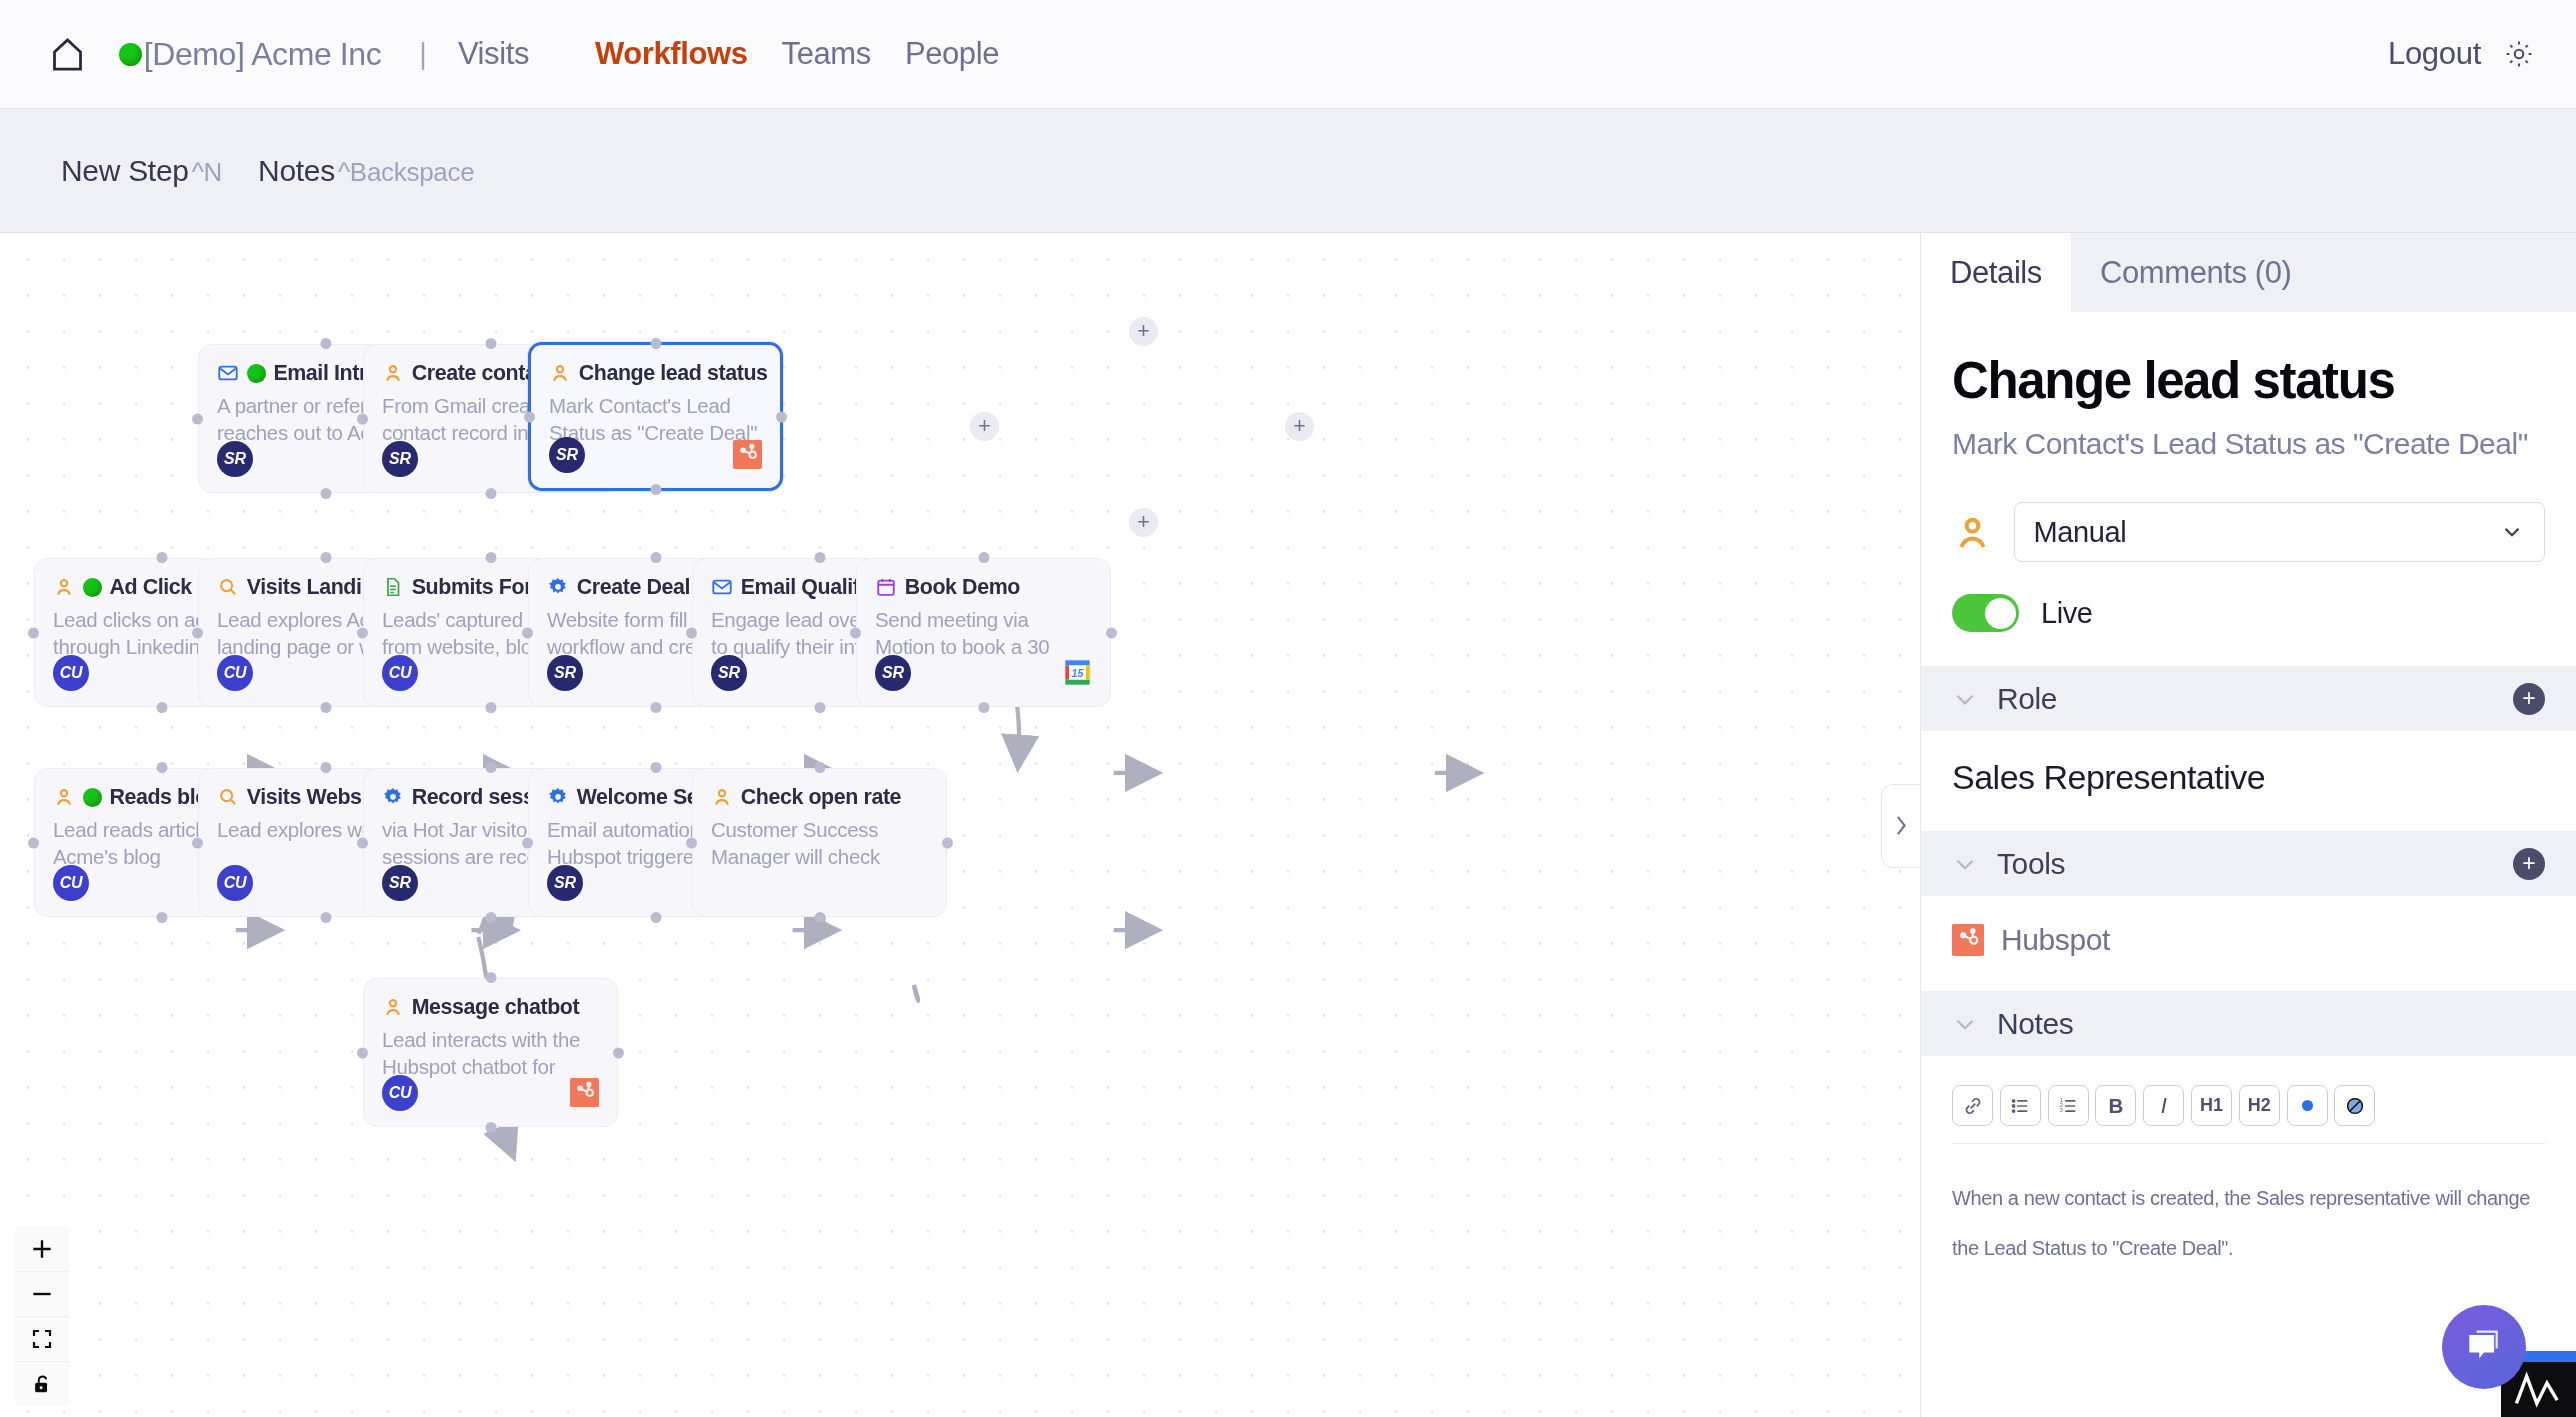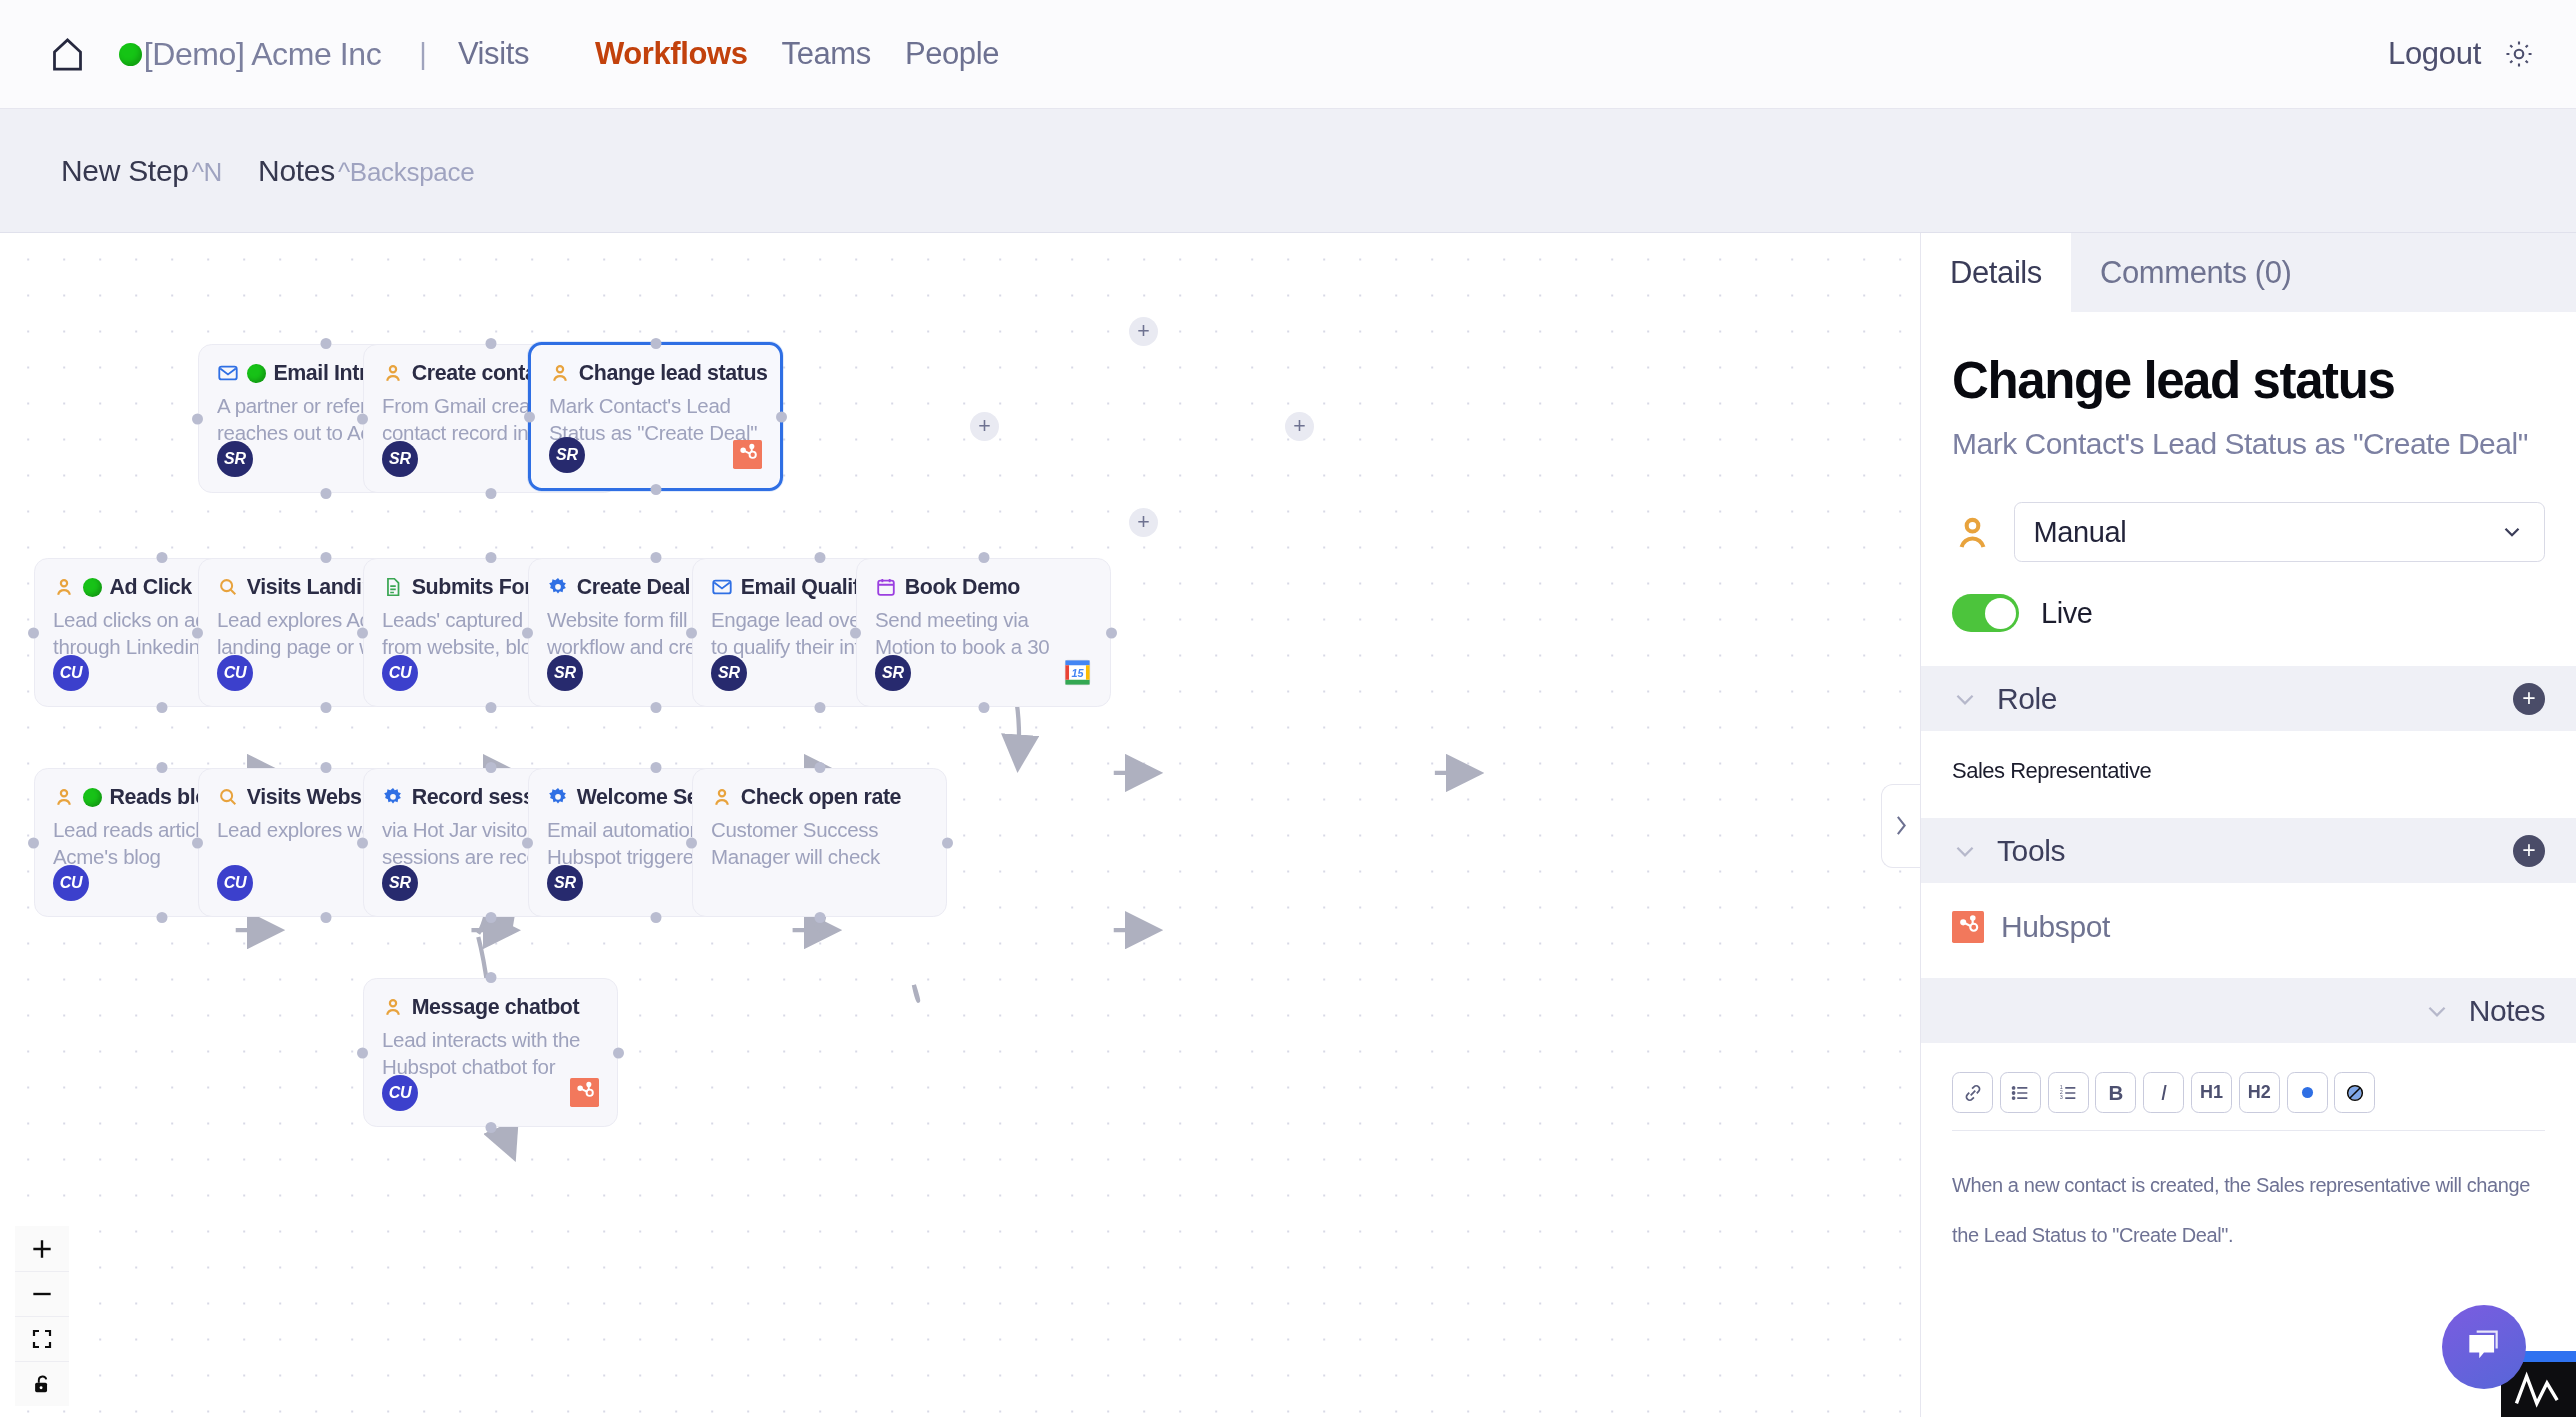--- a/index.html
+++ b/index.html
@@ -167,30 +167,30 @@
   }
   .toggle .knob { position: absolute; width: 31px; height: 31px; border-radius: 50%; background: #fff; top: 3.4px; right: 3.4px; }
   .live-label { font-size: 29px; color: #1c1d2e; letter-spacing: -0.4px; }
 
   .section-header {
     margin-top: 34px;
     height: 65px; background: #eff0f6;
     display: flex; align-items: center;
     padding: 0 31px;
     margin-left: -31px; margin-right: -31px;
-    padding-left: 31px; padding-right: 31px; justify-content: flex-end;
+    padding-left: 31px; padding-right: 31px;
   }
   .chev { width: 26px; height: 26px; margin-right: 19px; flex: 0 0 auto; }
   .section-title { font-size: 30px; color: #3d3f5c; letter-spacing: -0.4px; }
   .section-add {
     margin-left: auto; width: 32px; height: 32px; border-radius: 50%;
     background: #4a4c68; color: #fff; font-size: 23px; line-height: 31px;
     text-align: center; cursor: pointer;
   }
-  .section-value { margin-top: 27px; font-size: 22px; color: #1b1c2c; letter-spacing: -0.5px; }
+  .section-value { margin-top: 27px; font-size: 34px; color: #1b1c2c; letter-spacing: -0.5px; }
   .tool-row { margin-top: 27px; display: flex; align-items: center; gap: 17px; }
   .tool-row .tool-badge { width: 32px; height: 32px; }
   .tool-row-label { font-size: 30px; color: #6f7391; letter-spacing: -0.4px; }
 
   .notes-toolbar { margin-top: 29px; display: flex; gap: 6.8px; }
   .fmt-btn {
     width: 41px; height: 41px; border: 0.9px solid #c9cbdd; border-radius: 7.7px;
     background: #fff; display: flex; align-items: center; justify-content: center;
     font-size: 22px; color: #4d5070; font-family: "Liberation Serif", serif; cursor: pointer;
   }

